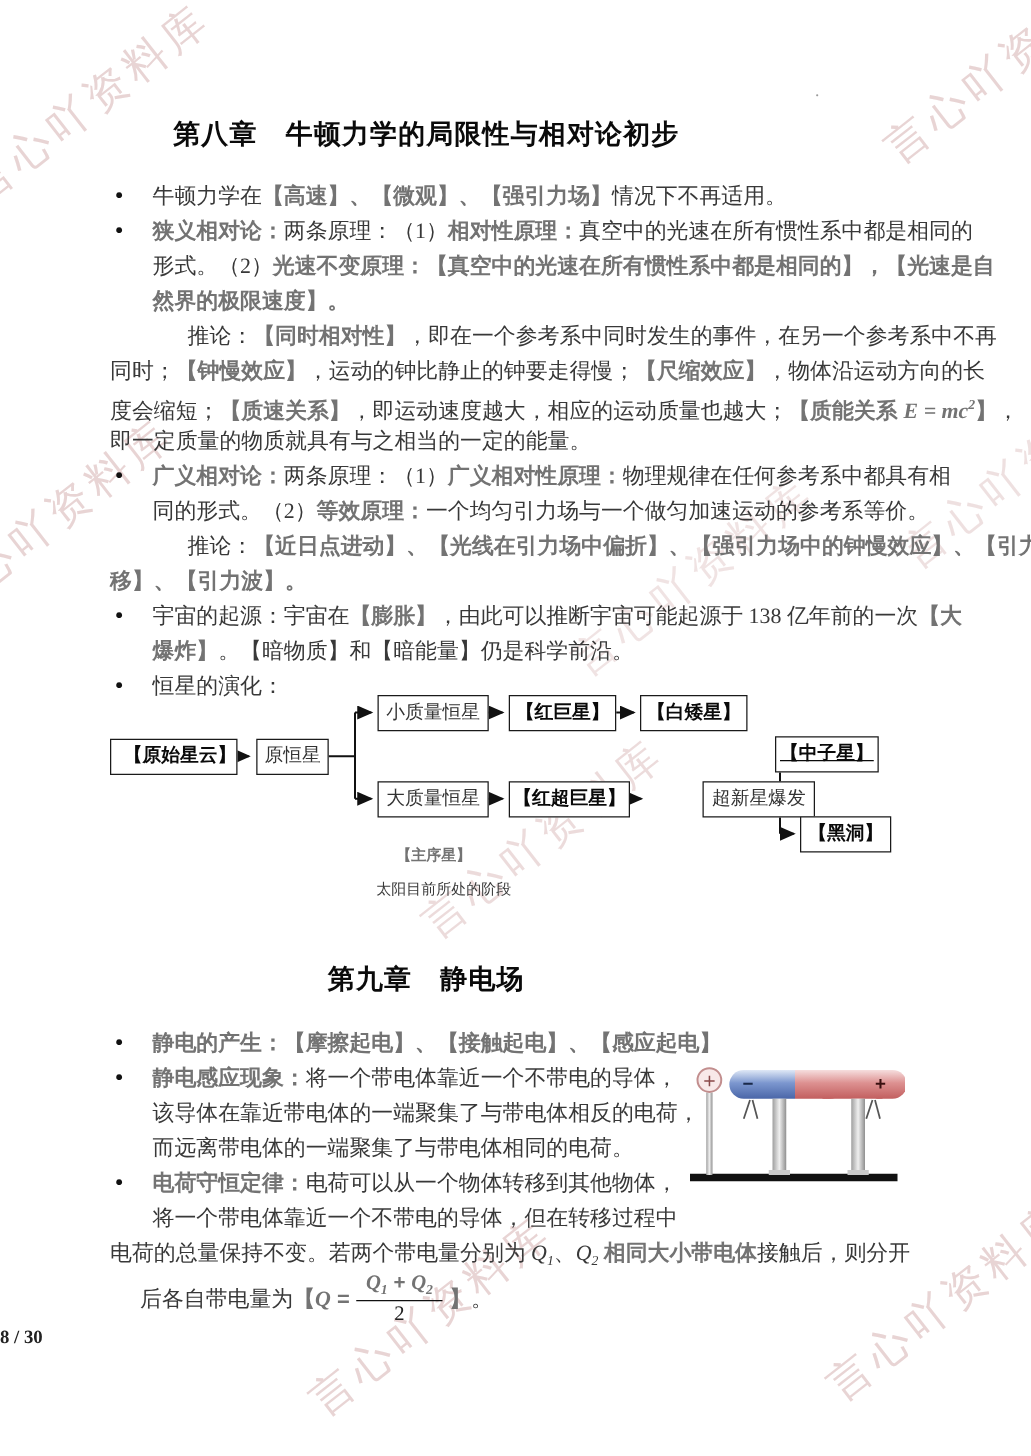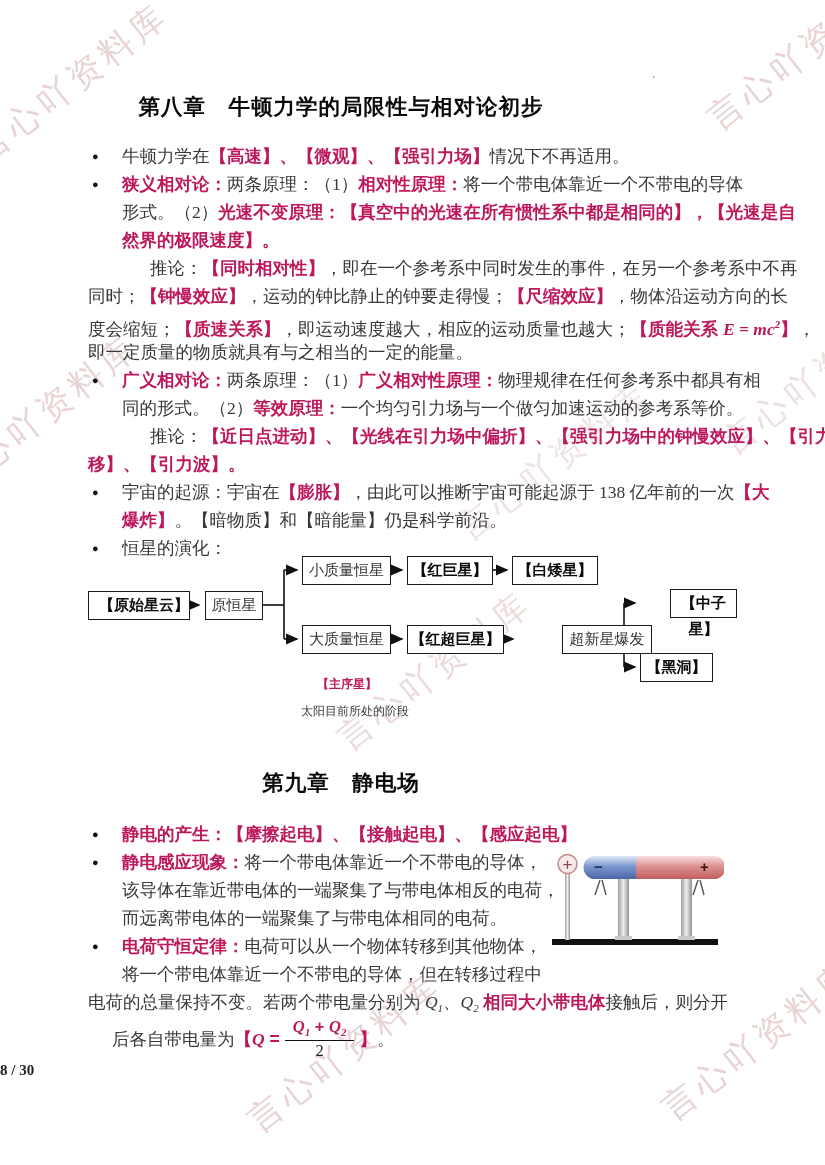--- a/index.html
+++ b/index.html
@@ -21,21 +21,21 @@
     font-family:"Liberation Serif","DejaVu Serif",serif; letter-spacing:1px;
   }
   
   .lines{position:absolute; left:88px; width:690px;}
   .line{position:relative; height:28px; line-height:28px; white-space:nowrap; font-size:17.5px;}
   .line.bullet{padding-left:34px;}
   .line.cont{padding-left:34px;}
   .line.hang{padding-left:62px;}
   .line.full{padding-left:0;}
   .dot{position:absolute; left:4px; top:0; font-size:11px; color:#111;}
-  .b{font-weight:700; color:#be185d; font-family:"Liberation Sans","DejaVu Sans",sans-serif;}
+  .b{font-weight:700; color:#737373; font-family:"Liberation Sans","DejaVu Sans",sans-serif;}
   .i{font-style:italic; font-family:"Liberation Serif","DejaVu Serif",serif;}
   .sup{font-size:11px; vertical-align:7px;}
   .sub{font-size:11px; vertical-align:-4px;}
   
   .flow-node{
     position:absolute; box-sizing:border-box; border:1.6px solid #1a1a1a; background:#fff;
     height:29px; line-height:26px; text-align:center; font-size:15px; color:#333;
   }
   .flow-node.nb{font-weight:700; color:#0a0a0a; font-family:"Liberation Sans","DejaVu Sans",sans-serif;}
   .diagram-caption{position:absolute; font-size:12px;}
@@ -61,21 +61,21 @@
   <div class="wm" style="left:318px; top:648px; opacity:.7;">言心吖资料库</div>
   <div class="wm" style="left:702px; top:352px; opacity:.6;">言心吖资料库</div>
   <div class="wm" style="left:228px; top:1030px;">言心吖资料库</div>
   <div class="wm" style="left:642px; top:1018px;">言心吖资料库</div>
 
   <span class="stray">.</span>
 
   <div class="chapter-title" style="top:92px;">第八章　牛顿力学的局限性与相对论初步</div>
   <div class="lines" style="top:142px;">
       <div class="line bullet"><span class="dot">●</span><span>牛顿力学在</span><span class="b">【高速】、【微观】、【强引力场】</span><span>情况下不再适用。</span></div>
-      <div class="line bullet"><span class="dot">●</span><span class="b">狭义相对论：</span><span>两条原理：（1）</span><span class="b">相对性原理：</span><span>将一个带电体靠近一个不带电的导体</span></div>
+      <div class="line bullet"><span class="dot">●</span><span class="b">狭义相对论：</span><span>两条原理：（1）</span><span class="b">相对性原理：</span><span>真空中的光速在所有惯性系中都是相同的</span></div>
       <div class="line cont"><span>形式。（2）</span><span class="b">光速不变原理：【真空中的光速在所有惯性系中都是相同的】，【光速是自</span></div>
       <div class="line cont"><span class="b">然界的极限速度】。</span></div>
       <div class="line hang"><span>推论：</span><span class="b">【同时相对性】</span><span>，即在一个参考系中同时发生的事件，在另一个参考系中不再</span></div>
       <div class="line full"><span>同时；</span><span class="b">【钟慢效应】</span><span>，运动的钟比静止的钟要走得慢；</span><span class="b">【尺缩效应】</span><span>，物体沿运动方向的长</span></div>
       <div class="line full"><span>度会缩短；</span><span class="b">【质速关系】</span><span>，即运动速度越大，相应的运动质量也越大；</span><span class="b">【质能关系 </span><span class="b i">E = mc</span><span class="b i sup">2</span><span class="b">】</span><span>，</span></div>
       <div class="line full"><span>即一定质量的物质就具有与之相当的一定的能量。</span></div>
       <div class="line bullet"><span class="dot">●</span><span class="b">广义相对论：</span><span>两条原理：（1）</span><span class="b">广义相对性原理：</span><span>物理规律在任何参考系中都具有相</span></div>
       <div class="line cont"><span>同的形式。（2）</span><span class="b">等效原理：</span><span>一个均匀引力场与一个做匀加速运动的参考系等价。</span></div>
       <div class="line hang"><span>推论：</span><span class="b">【近日点进动】、【光线在引力场中偏折】、【强引力场中的钟慢效应】、【引力红</span></div>
       <div class="line full"><span class="b">移】、【引力波】。</span></div>
@@ -108,21 +108,21 @@
   </svg>
 
   <div class="flow-node nb" style="left:88px;  top:591px; width:102px;text-align:right;">【原始星云】</div>
   <div class="flow-node" style="left:205px; top:591px; width:58px;">原恒星</div>
   <div class="flow-node" style="left:302px; top:556px; width:89px;">小质量恒星</div>
   <div class="flow-node" style="left:302px; top:625px; width:89px;">大质量恒星</div>
   <div class="flow-node nb" style="left:407px; top:556px; width:86px;">【红巨星】</div>
   <div class="flow-node nb" style="left:512px; top:556px; width:86px;">【白矮星】</div>
   <div class="flow-node nb" style="left:407px; top:625px; width:97px;">【红超巨星】</div>
   <div class="flow-node" style="left:518px; top:625px; width:90px;margin-left:44px;">超新星爆发</div>
-  <div class="flow-node nb" style="left:670px; top:589px; width:67px;">【中子星】</div>
+  <div class="flow-node nb" style="left:620px; top:589px; width:83px;text-decoration:underline;">【中子星】</div>
   <div class="flow-node nb" style="left:640px; top:653px; width:73px;">【黑洞】</div>
 
   <div class="diagram-caption b" style="left:272px; top:676px; width:150px; text-align:center; position:absolute;">【主序星】</div>
   <div class="diagram-caption" style="left:275px; top:703px; width:160px; text-align:center; position:absolute; color:#3a3a3a;">太阳目前所处的阶段</div>
 
   <div class="chapter-title" style="top:768px;">第九章　静电场</div>
   <div class="lines" style="top:820px;">
       <div class="line bullet"><span class="dot">●</span><span class="b">静电的产生：【摩擦起电】、【接触起电】、【感应起电】</span></div>
       <div class="line bullet"><span class="dot">●</span><span class="b">静电感应现象：</span><span>将一个带电体靠近一个不带电的导体，</span></div>
       <div class="line cont"><span>该导体在靠近带电体的一端聚集了与带电体相反的电荷，</span></div>

